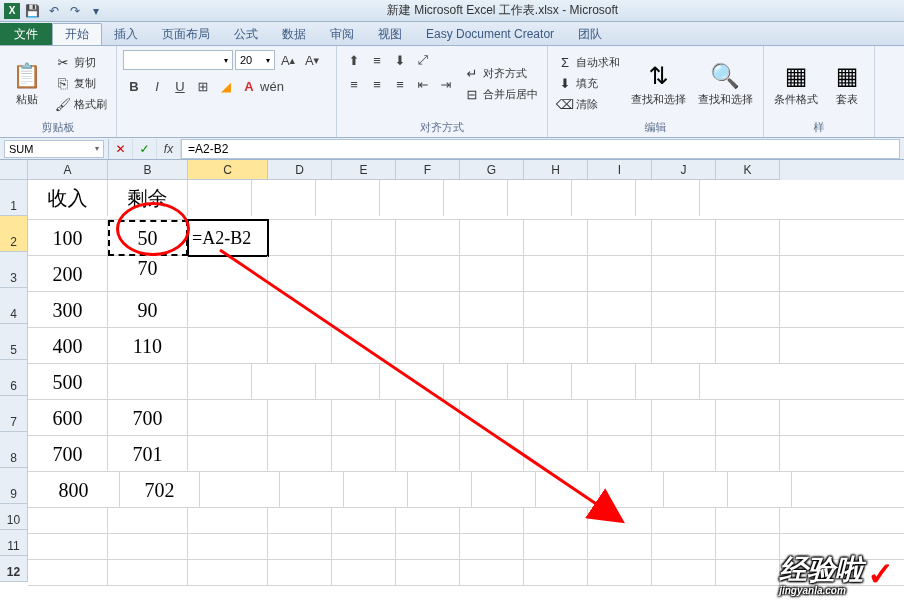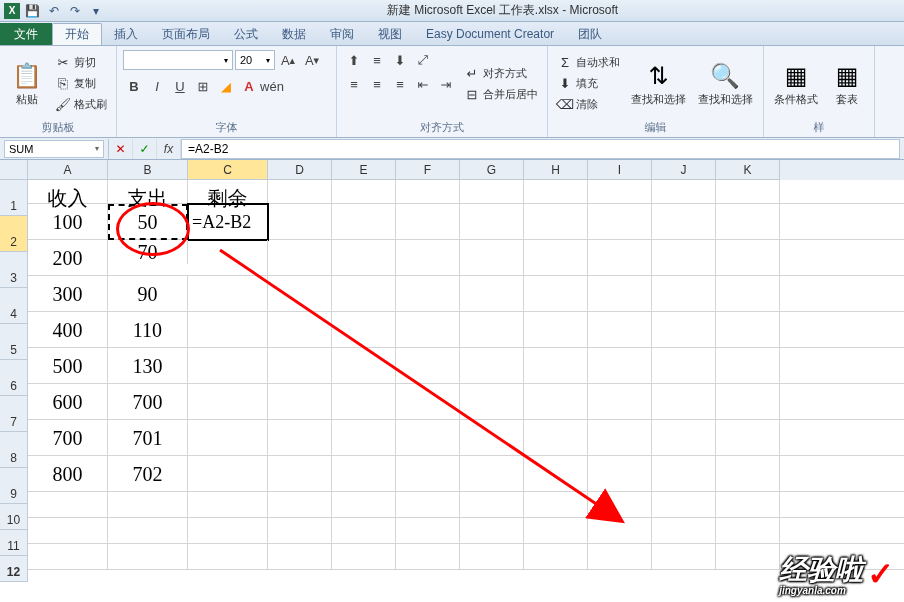--- a/index.html
+++ b/index.html
@@ -147,21 +147,20 @@
             <u>U</u>
           </div>
         <div class="fmt-btn">⊞</div>
         <div class="fmt-btn" style="color:#ff9800;">◢</div>
         <div class="fmt-btn" style="color:#d32f2f;">
             <b>A</b>
           </div>
         <div class="fmt-btn">wén</div>
       </div>
     </div>
-    <div class="group-label">字体</div>
   </div>
 
   <div class="group" style="min-width:200px;">
     <div class="group-body">
       <div style="display:flex;flex-direction:column;gap:2px;">
         <div class="btn-row">
           <div class="fmt-btn">⬆</div>
           <div class="fmt-btn">≡</div>
           <div class="fmt-btn">⬇</div>
           <div class="fmt-btn">⤢</div>
@@ -271,23 +270,22 @@
       <div class="row-h" style="height: 36px;">5</div>
       <div class="row-h" style="height: 36px;">6</div>
       <div class="row-h" style="height: 36px;">7</div>
       <div class="row-h" style="height: 36px;">8</div>
       <div class="row-h" style="height: 36px;">9</div>
       <div class="row-h" style="height: 26px;">10</div>
       <div class="row-h" style="height: 26px;">11</div>
       <div class="row-h" style="height: 26px; font-weight: bold;">12</div>
     </div>
   <div class="cells" id="cells">
-      <div class="row" style="height: 24px;">
+      <div class="row" style="height: 40px;">
         <div class="cell" style="width: 80px; height: 36px;">收入</div>
-        <div class="cell" style="width: 80px; height: 36px;">支出</div>
         <div class="cell" style="width: 80px; height: 36px;">剩余</div>
         <div class="cell" style="width: 64px; height: 36px;"></div>
         <div class="cell" style="width: 64px; height: 36px;"></div>
         <div class="cell" style="width: 64px; height: 36px;"></div>
         <div class="cell" style="width: 64px; height: 36px;"></div>
         <div class="cell" style="width: 64px; height: 36px;"></div>
         <div class="cell" style="width: 64px; height: 36px;"></div>
         <div class="cell" style="width: 64px; height: 36px;"></div>
         <div class="cell" style="width: 64px; height: 36px;"></div>
       </div>
@@ -338,21 +336,20 @@
         <div class="cell" style="width: 64px; height: 36px;"></div>
         <div class="cell" style="width: 64px; height: 36px;"></div>
         <div class="cell" style="width: 64px; height: 36px;"></div>
         <div class="cell" style="width: 64px; height: 36px;"></div>
         <div class="cell" style="width: 64px; height: 36px;"></div>
         <div class="cell" style="width: 64px; height: 36px;"></div>
         <div class="cell" style="width: 64px; height: 36px;"></div>
       </div>
       <div class="row" style="height: 36px;">
         <div class="cell" style="width: 80px; height: 36px;">500</div>
-        <div class="cell" style="width: 80px; height: 36px;">130</div>
         <div class="cell" style="width: 80px; height: 36px;"></div>
         <div class="cell" style="width: 64px; height: 36px;"></div>
         <div class="cell" style="width: 64px; height: 36px;"></div>
         <div class="cell" style="width: 64px; height: 36px;"></div>
         <div class="cell" style="width: 64px; height: 36px;"></div>
         <div class="cell" style="width: 64px; height: 36px;"></div>
         <div class="cell" style="width: 64px; height: 36px;"></div>
         <div class="cell" style="width: 64px; height: 36px;"></div>
         <div class="cell" style="width: 64px; height: 36px;"></div>
       </div>
@@ -376,21 +373,21 @@
         <div class="cell" style="width: 64px; height: 36px;"></div>
         <div class="cell" style="width: 64px; height: 36px;"></div>
         <div class="cell" style="width: 64px; height: 36px;"></div>
         <div class="cell" style="width: 64px; height: 36px;"></div>
         <div class="cell" style="width: 64px; height: 36px;"></div>
         <div class="cell" style="width: 64px; height: 36px;"></div>
         <div class="cell" style="width: 64px; height: 36px;"></div>
         <div class="cell" style="width: 64px; height: 36px;"></div>
       </div>
       <div class="row" style="height: 36px;">
-        <div class="cell" style="width: 80px; height: 36px;">800</div>
+        <div class="cell" style="width: 92px; height: 36px;">800</div>
         <div class="cell" style="width: 80px; height: 36px;">702</div>
         <div class="cell" style="width: 80px; height: 36px;"></div>
         <div class="cell" style="width: 64px; height: 36px;"></div>
         <div class="cell" style="width: 64px; height: 36px;"></div>
         <div class="cell" style="width: 64px; height: 36px;"></div>
         <div class="cell" style="width: 64px; height: 36px;"></div>
         <div class="cell" style="width: 64px; height: 36px;"></div>
         <div class="cell" style="width: 64px; height: 36px;"></div>
         <div class="cell" style="width: 64px; height: 36px;"></div>
         <div class="cell" style="width: 64px; height: 36px;"></div>

